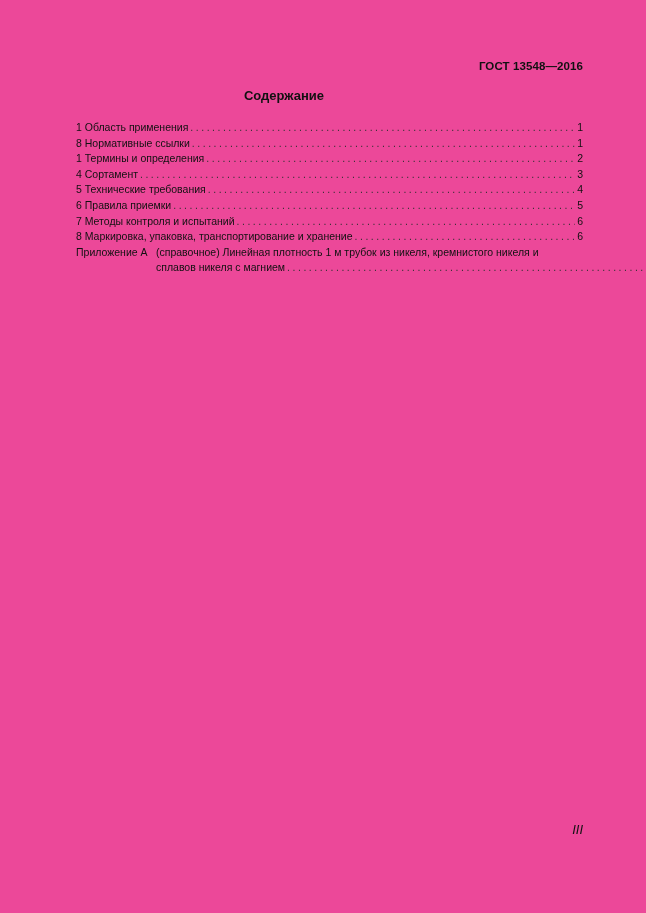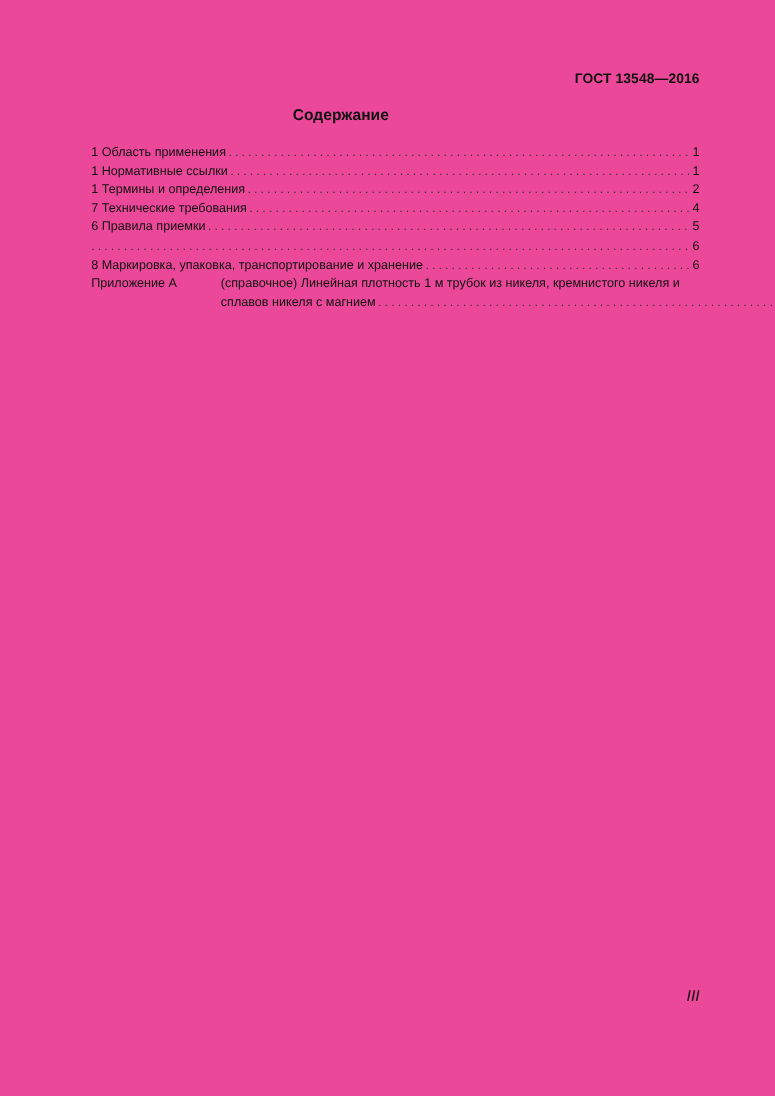--- a/index.html
+++ b/index.html
@@ -73,21 +73,20 @@
     }
     .toc-row .page-num {
       flex: 0 0 auto;
       padding-left: 2px;
       text-align: right;
     }
     .appendix {
       display: flex;
       font-size: 10.5px;
       line-height: 15.6px;
-      gap: 28px;
     }
     .appendix .app-prefix {
       flex: 0 0 auto;
       width: 80px;
       white-space: nowrap;
     }
     .appendix .app-body {
       flex: 1 1 auto;
     }
     .appendix .app-line1 {
@@ -113,45 +112,51 @@
 
   <div class="toc">
 
     <div class="toc-row">
       <span class="label">1 Область применения</span>
       <span class="leader"></span>
       <span class="page-num">1</span>
     </div>
 
     <div class="toc-row">
-      <span class="label">1 Нормативные ссылки</span>
+      <span class="label">8 Нормативные ссылки</span>
       <span class="leader"></span>
       <span class="page-num">1</span>
     </div>
 
     <div class="toc-row">
       <span class="label">1 Термины и определения</span>
       <span class="leader"></span>
       <span class="page-num">2</span>
     </div>
 
+    <div class="toc-row">
+      <span class="label">4 Сортамент</span>
+      <span class="leader"></span>
+      <span class="page-num">3</span>
+    </div>
 
     <div class="toc-row">
-      <span class="label">7 Технические требования</span>
+      <span class="label">5 Технические требования</span>
       <span class="leader"></span>
       <span class="page-num">4</span>
     </div>
 
     <div class="toc-row">
       <span class="label">6 Правила приемки</span>
       <span class="leader"></span>
       <span class="page-num">5</span>
     </div>
 
     <div class="toc-row">
+      <span class="label">7 Методы контроля и испытаний</span>
       <span class="leader"></span>
       <span class="page-num">6</span>
     </div>
 
     <div class="toc-row">
       <span class="label">8 Маркировка, упаковка, транспортирование и хранение</span>
       <span class="leader"></span>
       <span class="page-num">6</span>
     </div>
 

